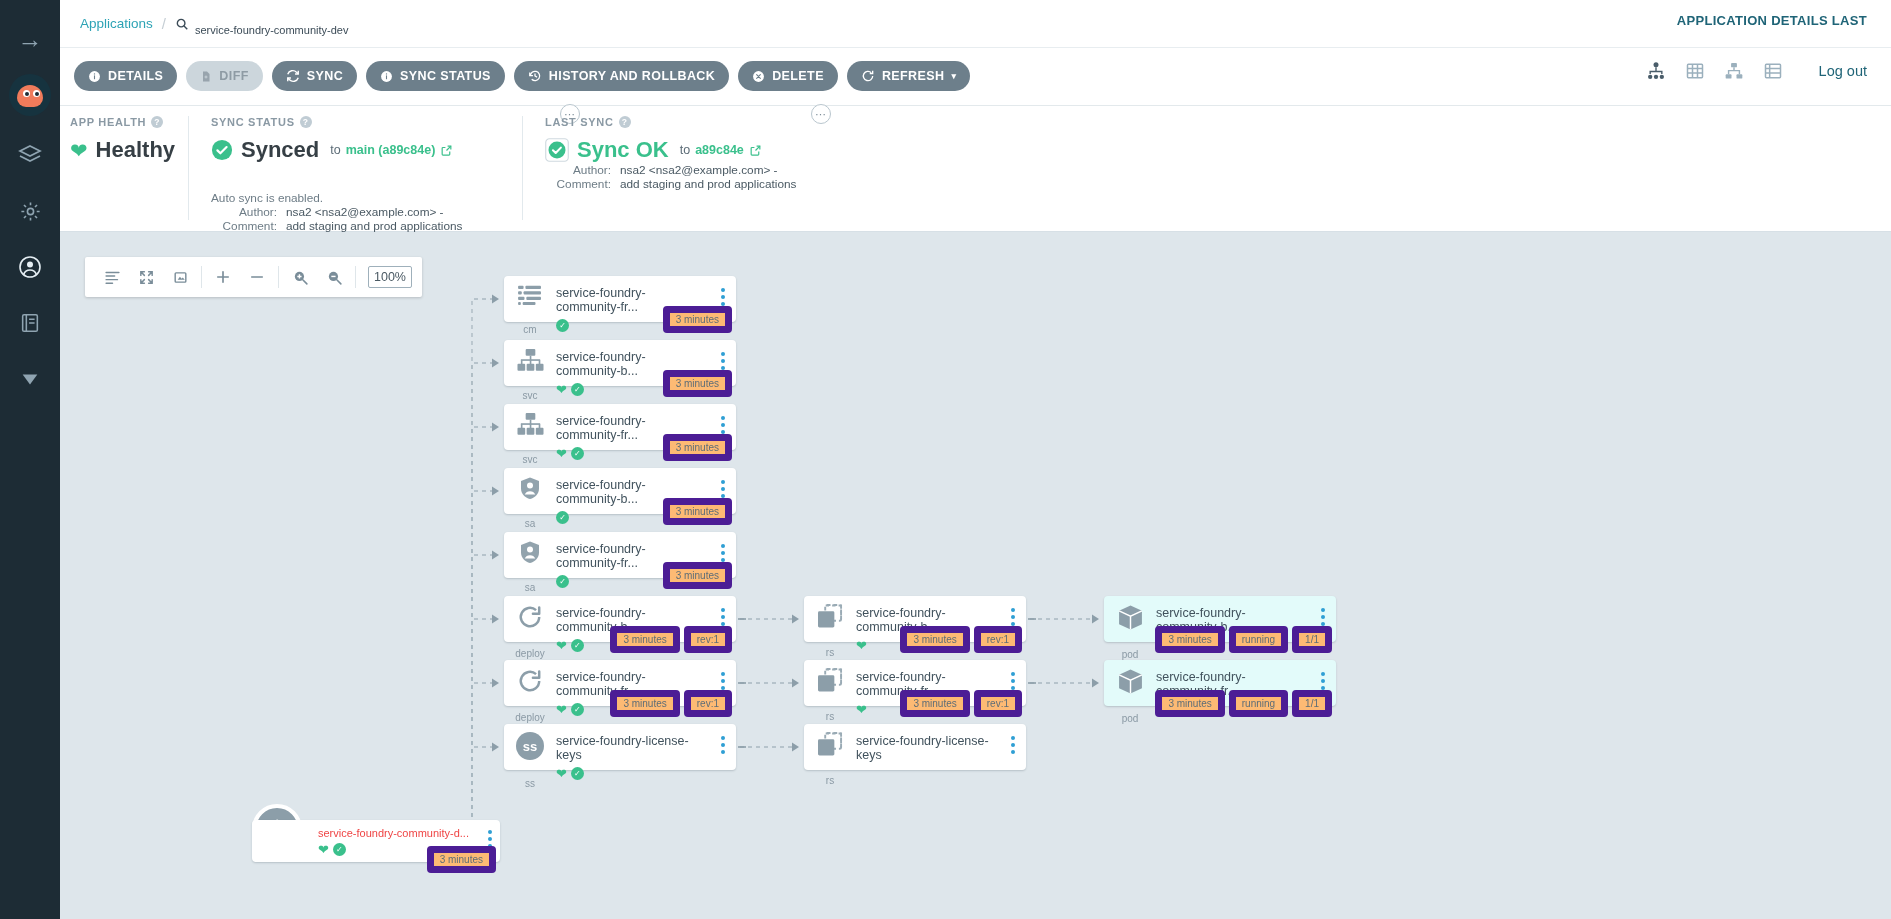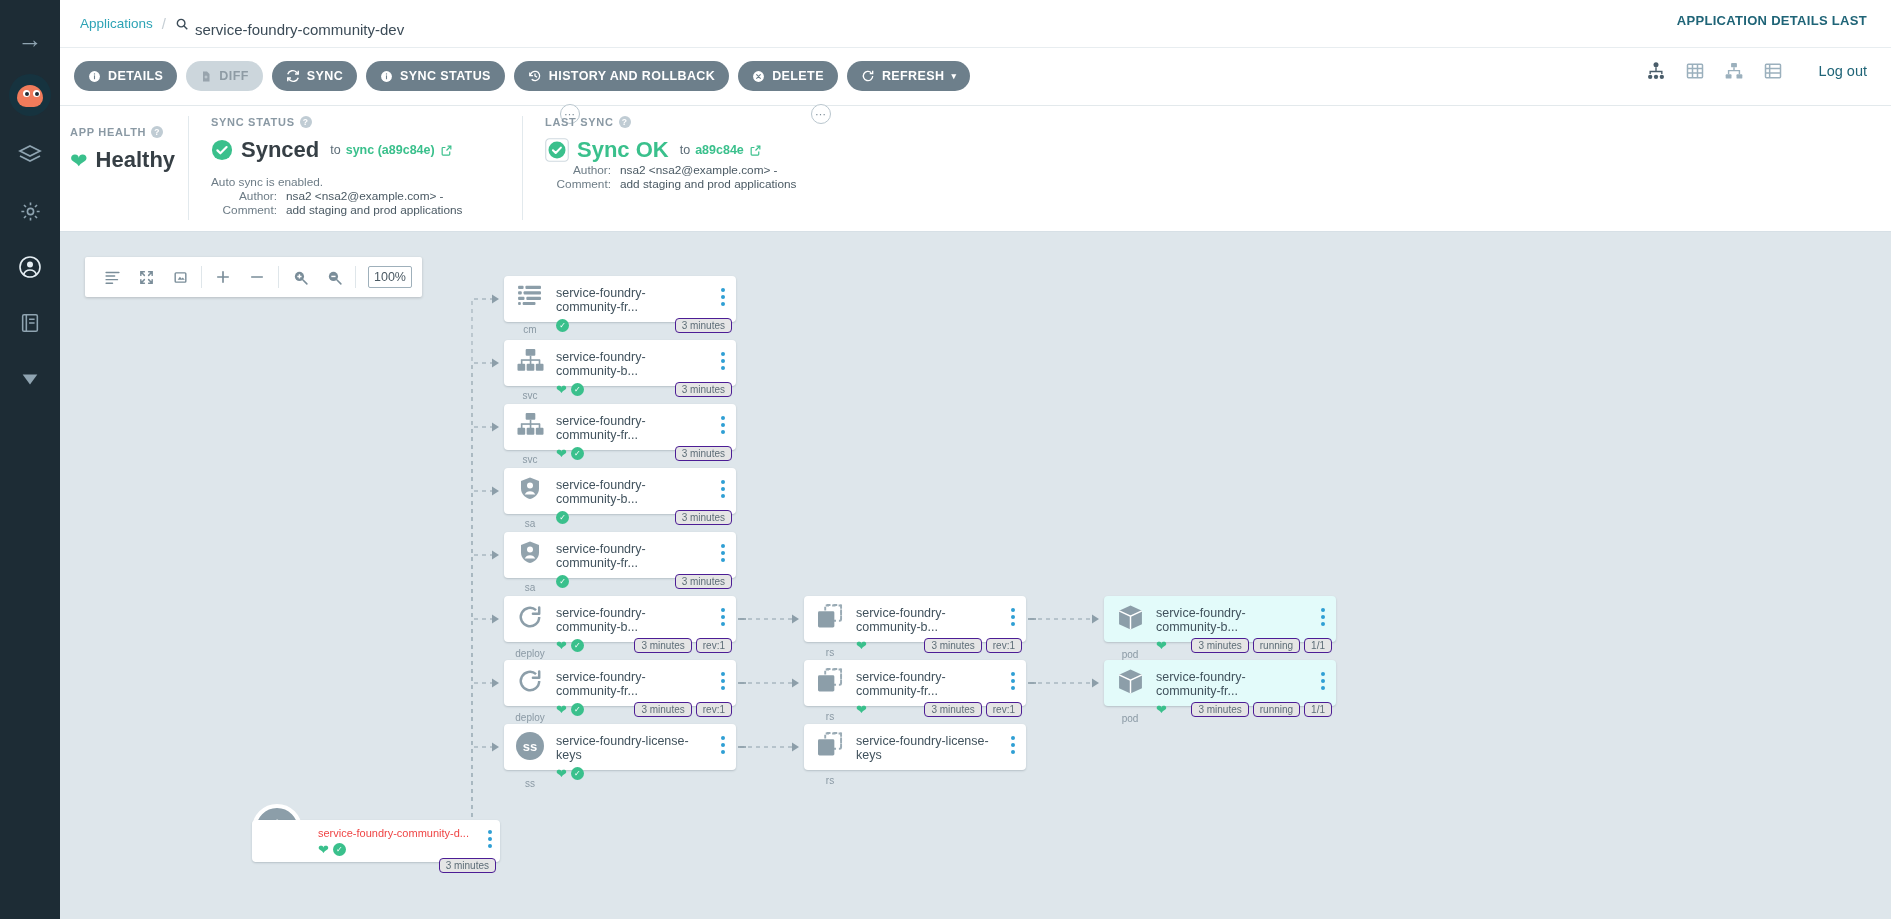--- a/index.html
+++ b/index.html
@@ -51,21 +51,21 @@
   #topbar {
     position: absolute; left: 60px; top: 0; width: 1831px; height: 48px;
     background: #fff; border-bottom: 1px solid #e8edf0;
     display: flex; align-items: center;
   }
   .crumb-link {
     margin-left: 20px; color: #2da3b5; font-size: 13.5px; cursor: pointer;
   }
   .crumb-sep { margin: 0 9px; color: #c5ced4; font-size: 15px; }
   .crumb-search-icon { color: #3b4b57; margin-right: 6px; display:flex; }
-  .crumb-current { color: #3b4b57; font-size: 15px; margin-top: 12px; }
+  .crumb-current { color: #3b4b57; font-size: 11px; margin-top: 12px; }
   #details-tree-label {
     position: absolute; right: 24px; top: 13px;
     color: #1f6477; font-size: 13px; font-weight: bold; letter-spacing: .3px;
     cursor: pointer;
   }
 
   
   #actionbar {
     position: absolute; left: 60px; top: 48px; width: 1831px; height: 58px;
     background: #fff; border-bottom: 1px solid #e3e9ec;
@@ -101,32 +101,32 @@
   .sect-label {
     color: #8a99a4; font-size: 11px; font-weight: bold; letter-spacing: .7px;
     display: flex; align-items: center;
   }
   .qmark {
     display: inline-flex; align-items: center; justify-content: center;
     width: 12px; height: 12px; border-radius: 50%;
     background: #c0ccd4; color: #fff; font-size: 8.5px; font-weight: bold;
     margin-left: 5px; cursor: pointer;
   }
-  #panel-health { position: absolute; left: 10px; top: 20px; width: 120px; }
+  #panel-health { position: absolute; left: 10px; top: 10px; width: 120px; }
   #panel-sync   { position: absolute; left: 128px; top: 10px; width: 330px;
                   border-left: 1px solid #e2e9ed; padding-left: 22px; height: 104px; }
   #panel-last   { position: absolute; left: 462px; top: 10px; width: 640px;
                   border-left: 1px solid #e2e9ed; padding-left: 22px; height: 104px; }
   .big-row { display: flex; align-items: center; margin-top: 9px; }
   .big-text { font-size: 22px; color: #363f45; font-weight: bold; margin-left: 8px; }
   .big-text.green { color: #3ac08c; }
   .to-word { color: #5b6b76; font-size: 12.5px; margin-left: 11px; }
   .rev-link { color: #3ac08c; font-size: 12.5px; font-weight: bold; margin-left: 5px; cursor: pointer; }
   .ext-icon { margin-left: 5px; color: #3ac08c; cursor: pointer; display: flex; }
-  .sub-line { color: #6d7c86; font-size: 11.8px; margin-top: 12px; }
+  .sub-line { color: #6d7c86; font-size: 11.8px; margin-top: 28px; }
   .kv { margin-top: 0; font-size: 11.8px; display: flex; }
   .kv .k { color: #6d7c86; width: 66px; text-align: right; }
   .kv .v { color: #4a5963; margin-left: 9px; }
   #panel-last .kv .k { width: 66px; }
   .dots-btn {
     position: absolute; width: 20px; height: 20px; border-radius: 50%;
     border: 1px solid #b9c6ce; background: #fff; color: #7e8e99;
     display: flex; align-items: center; justify-content: center;
     font-size: 11px; cursor: pointer; letter-spacing: 1px;
   }
@@ -171,21 +171,21 @@
   .node .body { flex: 1; padding-top: 11px; }
   .node .nm { font-size: 12.5px; color: #41525d; line-height: 1.1; }
   .node .badges { display: flex; gap: 4px; margin-top: 4px; align-items: center; }
   .node .kebab {
     width: 26px; display: flex; flex-direction: column; align-items: center;
     padding-top: 12px; gap: 3px; cursor: pointer;
   }
   .node .kebab i { width: 4px; height: 4px; border-radius: 50%; background: #2f9fd4; display:block; }
   .pill-row { position: absolute; right: 4px; bottom: -11px; display: flex; gap: 4px; }
   .pill {
-    background: #e5e5e5; border: 1px solid #4c1d95; border-radius: 4px;
+    background: #fdba74; border: 7px solid #4c1d95; border-radius: 4px;
     font-size: 10px; color: #5d6d77; padding: 1px 6px; white-space: nowrap;
   }
   .heart { color: #3ac08c; font-size: 13px; line-height: 1; }
   .chk {
     width: 13px; height: 13px; border-radius: 50%; background: #3ac08c;
     display: inline-flex; align-items: center; justify-content: center;
     color: #fff; font-size: 8px;
   }
   
   #root-node {
@@ -395,21 +395,21 @@
     </div>
     <div class="big-row">
       <span style="display:flex">
         <svg width="22" height="22" viewBox="0 0 24 24">
             <circle cx="12" cy="12" r="11" fill="#3ac08c"></circle>
             <path d="M7 12.4l3.2 3.2L17 8.8" stroke="#fff" stroke-width="2.4" fill="none" stroke-linecap="round" stroke-linejoin="round"></path>
           </svg>
       </span>
       <span class="big-text">Synced</span>
       <span class="to-word">to</span>
-      <span class="rev-link">sync (a89c84e)</span>
+      <span class="rev-link">main (a89c84e)</span>
       <span class="ext-icon">
         <svg width="13" height="13" viewBox="0 0 24 24" fill="none" stroke="currentColor" stroke-width="2.2">
           <path d="M14 4h6v6"></path>
             <path d="M20 4l-8 8"></path>
             <path d="M18 14v5a1.5 1.5 0 0 1-1.5 1.5h-11A1.5 1.5 0 0 1 4 19V8a1.5 1.5 0 0 1 1.5-1.5H10"></path>
         </svg>
       </span>
     </div>
     <div class="sub-line">Auto sync is enabled.</div>
     <div class="kv">

